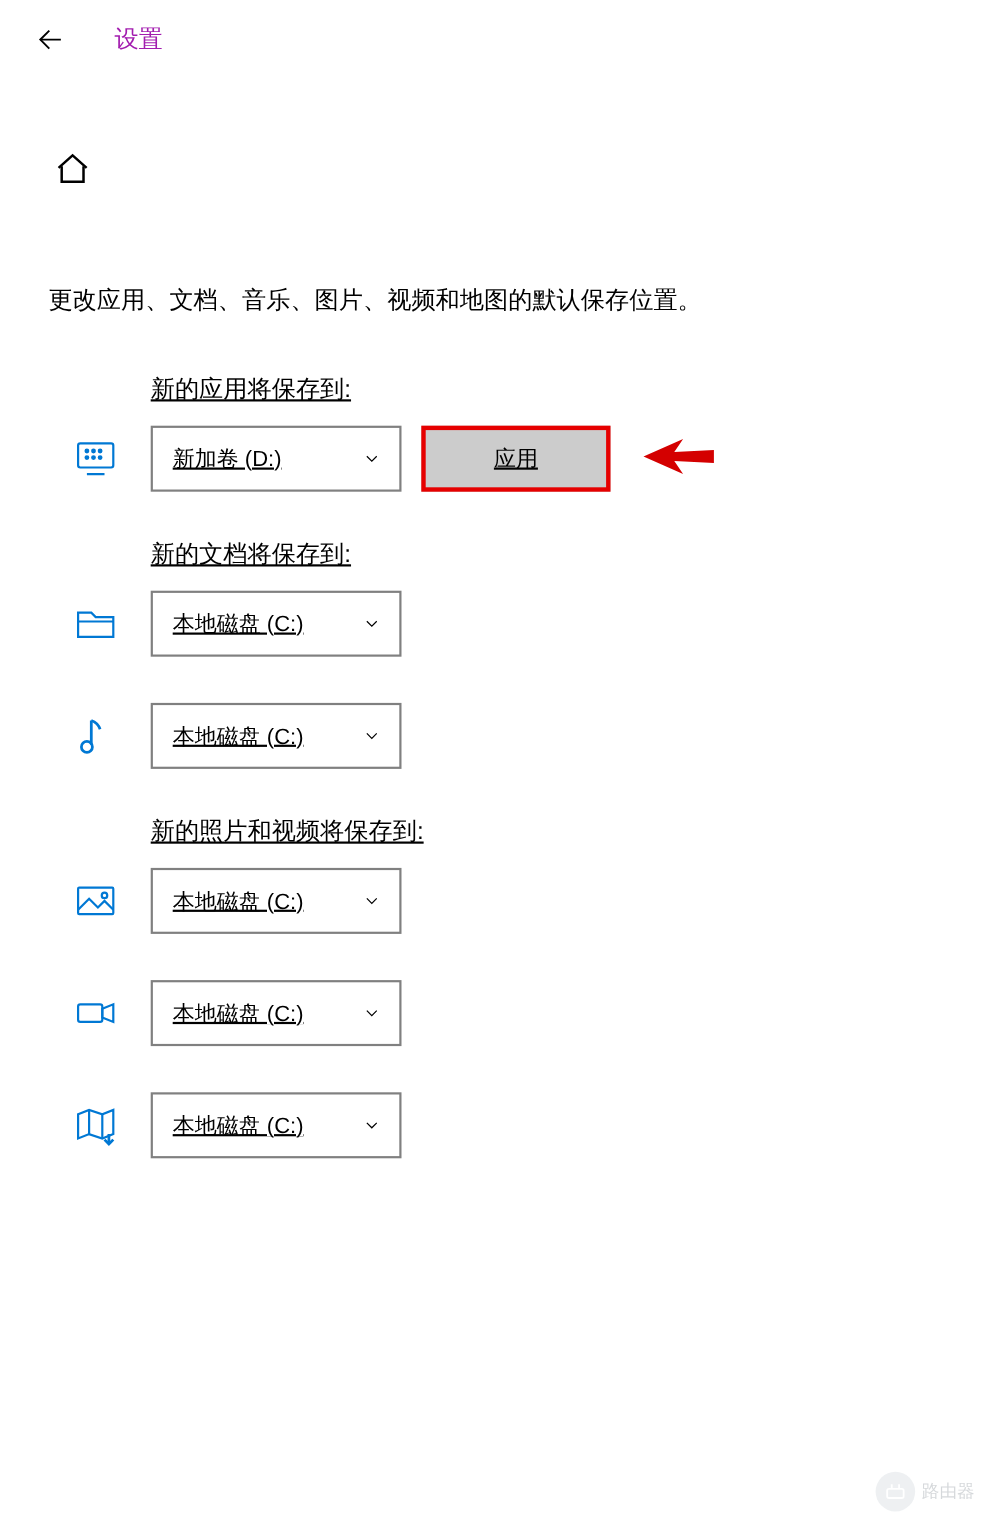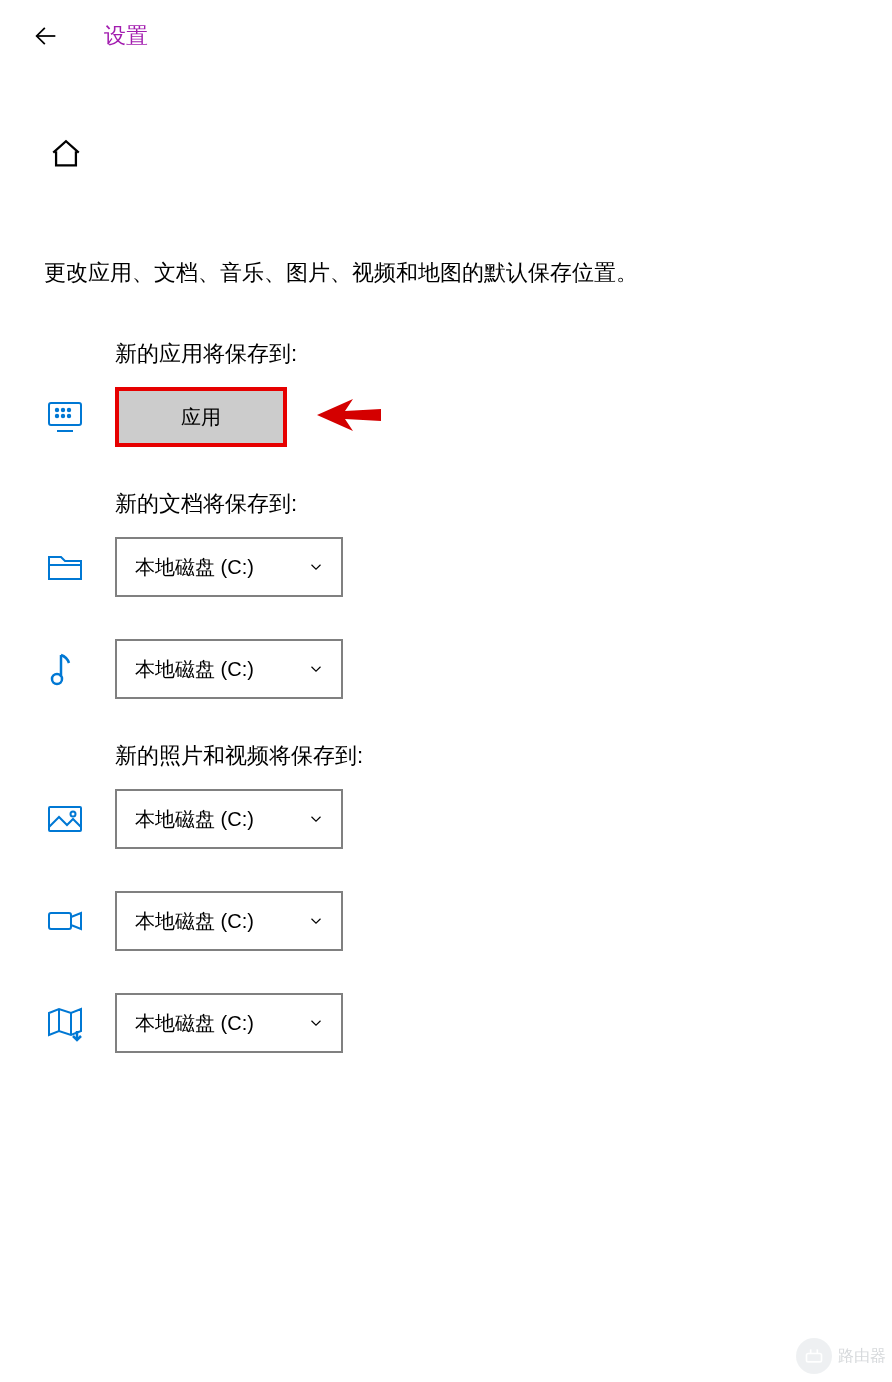--- a/index.html
+++ b/index.html
@@ -49,21 +49,22 @@
       font-weight: 600;
       color: #000;
     }
     .description {
       font-size: 22px;
       color: #000;
       padding: 80px 44px 0 44px;
       line-height: 1.5;
     }
     .settings-list {
-      padding: 50px 44px 0 45px;
+      padding: 50px 44px 0 67px;
+      text-decoration: underline;
     }
     .setting-block {
       margin-bottom: 42px;
     }
     .setting-label {
       font-size: 22px;
       color: #000;
       margin-left: 70px;
       margin-bottom: 18px;
     }
@@ -170,20 +171,26 @@
           <rect x="4" y="6" width="32" height="22" rx="2"></rect>
           <line x1="12" y1="34" x2="28" y2="34"></line>
           <circle cx="12" cy="13" r="1.2" fill="#0078d4"></circle>
           <circle cx="18" cy="13" r="1.2" fill="#0078d4"></circle>
           <circle cx="24" cy="13" r="1.2" fill="#0078d4"></circle>
           <circle cx="12" cy="19" r="1.2" fill="#0078d4"></circle>
           <circle cx="18" cy="19" r="1.2" fill="#0078d4"></circle>
           <circle cx="24" cy="19" r="1.2" fill="#0078d4"></circle>
         </svg>
       </div>
+      <div class="dropdown">
+        <span class="dropdown-label">新加卷 (D:)</span>
+        <svg class="chevron" viewBox="0 0 24 24" fill="none" stroke="#000" stroke-width="1.5">
+            <polyline points="6,9 12,15 18,9"></polyline>
+          </svg>
+      </div>
       <div class="apply-btn">应用</div>
       <div class="arrow-annotation">
         <svg width="70" height="40" viewBox="0 0 70 40">
           <polygon points="4,20 40,4 32,16 68,14 68,26 32,24 40,36" fill="#d40000"></polygon>
         </svg>
       </div>
     </div>
   </div>
 
   <div class="setting-block">

